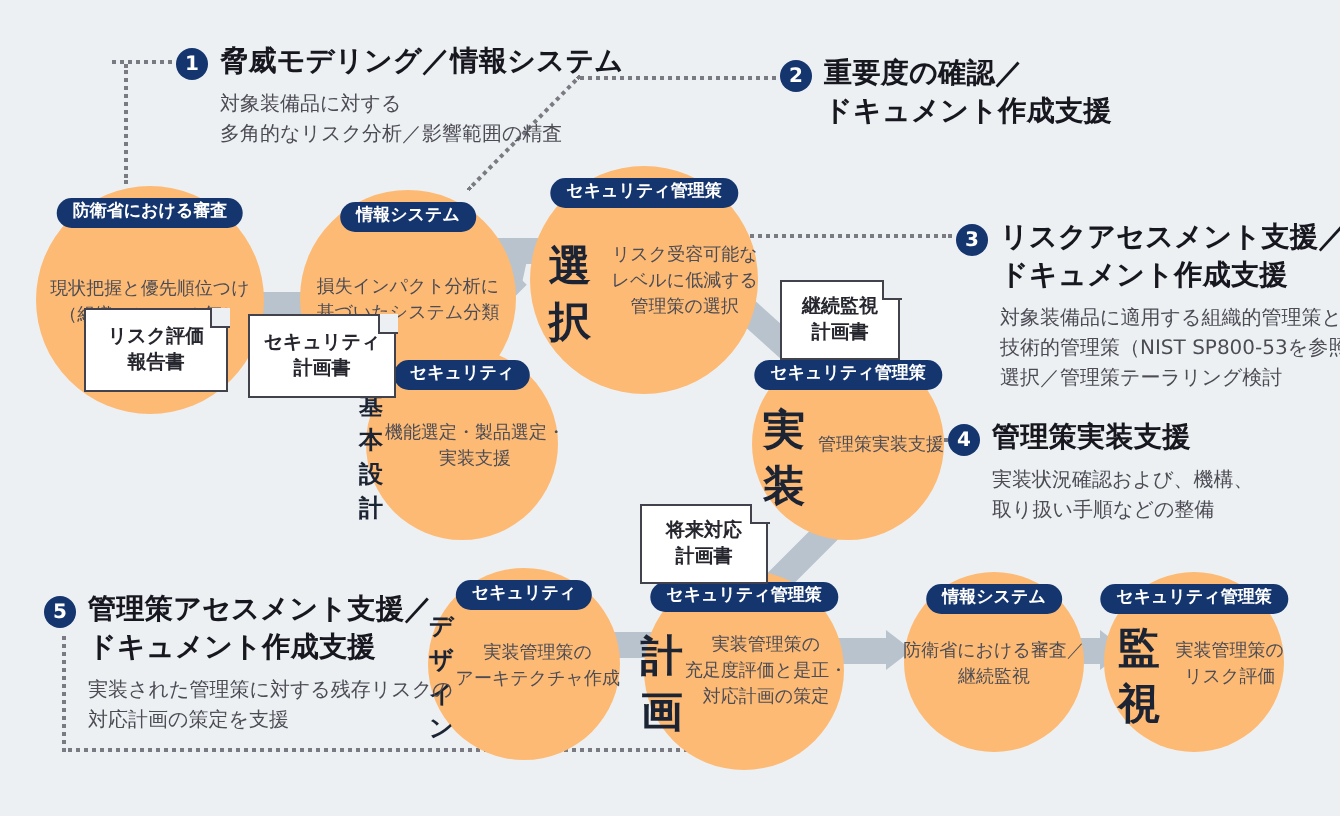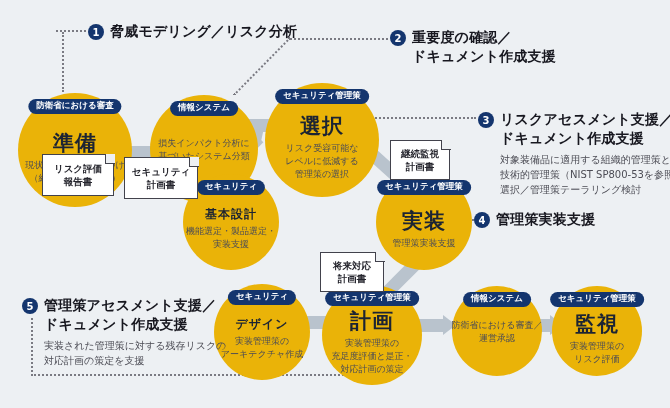--- a/index.html
+++ b/index.html
@@ -1,20 +1,20 @@
 <!DOCTYPE html>
 <html lang="ja"><head>
 <meta charset="utf-8">
 <style>
   html,body{margin:0;padding:0;}
   .stage{position:relative;width:670px;height:408px;background:#edf0f3;overflow:hidden;
          font-family:"DejaVu Sans","Liberation Sans",sans-serif;}
   
-  .node{position:absolute;background:#eab308;border-radius:50%;display:flex;flex-direction:column;
-        align-items:center;justify-content:center;text-align:center;z-index:2;font-family:Liberation Mono, monospace;}
+  .node{position:absolute;background:#fdba74;border-radius:50%;display:flex;flex-direction:row;
+        align-items:center;justify-content:center;text-align:center;z-index:2;}
   .badge{position:absolute;top:6px;left:50%;transform:translateX(-50%);background:#14356e;color:#fff;
          font-weight:bold;font-size:8.5px;line-height:1;padding:3px 8px;border-radius:10px;white-space:nowrap;}
   .ntitle{font-weight:bold;color:#1c2433;margin-top:14px;letter-spacing:1px;}
   .large .ntitle{font-size:21px;}
   .med .ntitle{font-size:12px;text-align:right;}
   .ndesc{font-size:9px;line-height:13px;color:#4c4c55;white-space:pre;margin-top:3px;}
   
   .doc{position:absolute;background:#fff;border:1.5px solid #42424c;z-index:3;display:flex;align-items:center;
        justify-content:center;text-align:center;font-size:9.5px;font-weight:bold;line-height:13px;color:#26262e;white-space:pre;}
   .doc::after{content:"";position:absolute;top:-1.5px;right:-1.5px;width:9px;height:9px;background:#edf0f3;
@@ -57,21 +57,20 @@
   <div class="conn diag" style="left:348px;top:126px;width:80px;transform:rotate(42deg);"></div>
   <div class="conn diag" style="left:383px;top:290px;width:50px;transform:rotate(-45deg);"></div>
   <div class="conn" style="left:306px;top:316px;width:20px;"></div>
   <div class="conn" style="left:418px;top:319px;width:26px;"></div>
   <div class="arrowhead" style="left:443px;top:315px;border-width:10px 0 10px 13px;border-color:transparent transparent transparent #b9c3cd;"></div>
   <div class="conn" style="left:536px;top:319px;width:16px;"></div>
   <div class="arrowhead" style="left:550px;top:315px;border-width:10px 0 10px 13px;border-color:transparent transparent transparent #b9c3cd;"></div>
 
   <div class="node large" style="left:18px;top:93px;width:114px;height:114px;">
     <span class="badge">防衛省における審査</span>
-    <div class="ntitle">準備</div>
     <div class="ndesc">現状把握と優先順位つけ
 （組織・システム毎）</div>
   </div>
   <div class="node large" style="left:150px;top:95px;width:108px;height:108px;">
     <span class="badge">情報システム</span>
     <div class="ndesc">損失インパクト分析に
 基づいたシステム分類</div>
   </div>
   <div class="node large" style="left:265px;top:83px;width:114px;height:114px;">
     <span class="badge">セキュリティ管理策</span>
@@ -100,43 +99,45 @@
   <div class="node large" style="left:322px;top:285px;width:100px;height:100px;">
     <span class="badge">セキュリティ管理策</span>
     <div class="ntitle">計画</div>
     <div class="ndesc">実装管理策の
 充足度評価と是正・
 対応計画の策定</div>
   </div>
   <div class="node large" style="left:452px;top:286px;width:90px;height:90px;">
     <span class="badge">情報システム</span>
     <div class="ndesc">防衛省における審査／
-運営承認</div>
+継続監視</div>
   </div>
   <div class="node large" style="left:552px;top:286px;width:90px;height:90px;">
     <span class="badge">セキュリティ管理策</span>
     <div class="ntitle">監視</div>
     <div class="ndesc">実装管理策の
 リスク評価</div>
   </div>
 
   <div class="doc" style="left:42px;top:154px;width:70px;height:40px;">リスク評価
 報告書</div>
   <div class="doc" style="left:124px;top:157px;width:72px;height:40px;">セキュリティ
 計画書</div>
   <div class="doc" style="left:390px;top:140px;width:58px;height:38px;">継続監視
 計画書</div>
   <div class="doc" style="left:320px;top:252px;width:62px;height:38px;">将来対応
 計画書</div>
 
   <div class="anno" style="left:88px;top:22px;">
     <div class="anno-head">
       <span class="num">1</span>
-      <span class="anno-title">脅威モデリング／リスク分析</span>
+      <span class="anno-title">脅威モデリング／情報システム</span>
     </div>
+    <div class="anno-desc">対象装備品に対する
+多角的なリスク分析／影響範囲の精査</div>
   </div>
   <div class="anno" style="left:390px;top:28px;">
     <div class="anno-head">
       <span class="num">2</span>
       <span class="anno-title">重要度の確認／
 ドキュメント作成支援</span>
     </div>
   </div>
   <div class="anno" style="left:478px;top:110px;">
     <div class="anno-head">
@@ -146,20 +147,22 @@
     </div>
     <div class="anno-desc">対象装備品に適用する組織的管理策と
 技術的管理策（NIST SP800-53を参照）の
 選択／管理策テーラリング検討</div>
   </div>
   <div class="anno" style="left:474px;top:210px;">
     <div class="anno-head">
       <span class="num">4</span>
       <span class="anno-title">管理策実装支援</span>
     </div>
+    <div class="anno-desc">実装状況確認および、機構、
+取り扱い手順などの整備</div>
   </div>
   <div class="anno" style="left:22px;top:296px;">
     <div class="anno-head">
       <span class="num">5</span>
       <span class="anno-title">管理策アセスメント支援／
 ドキュメント作成支援</span>
     </div>
     <div class="anno-desc">実装された管理策に対する残存リスクの
 対応計画の策定を支援</div>
   </div>

